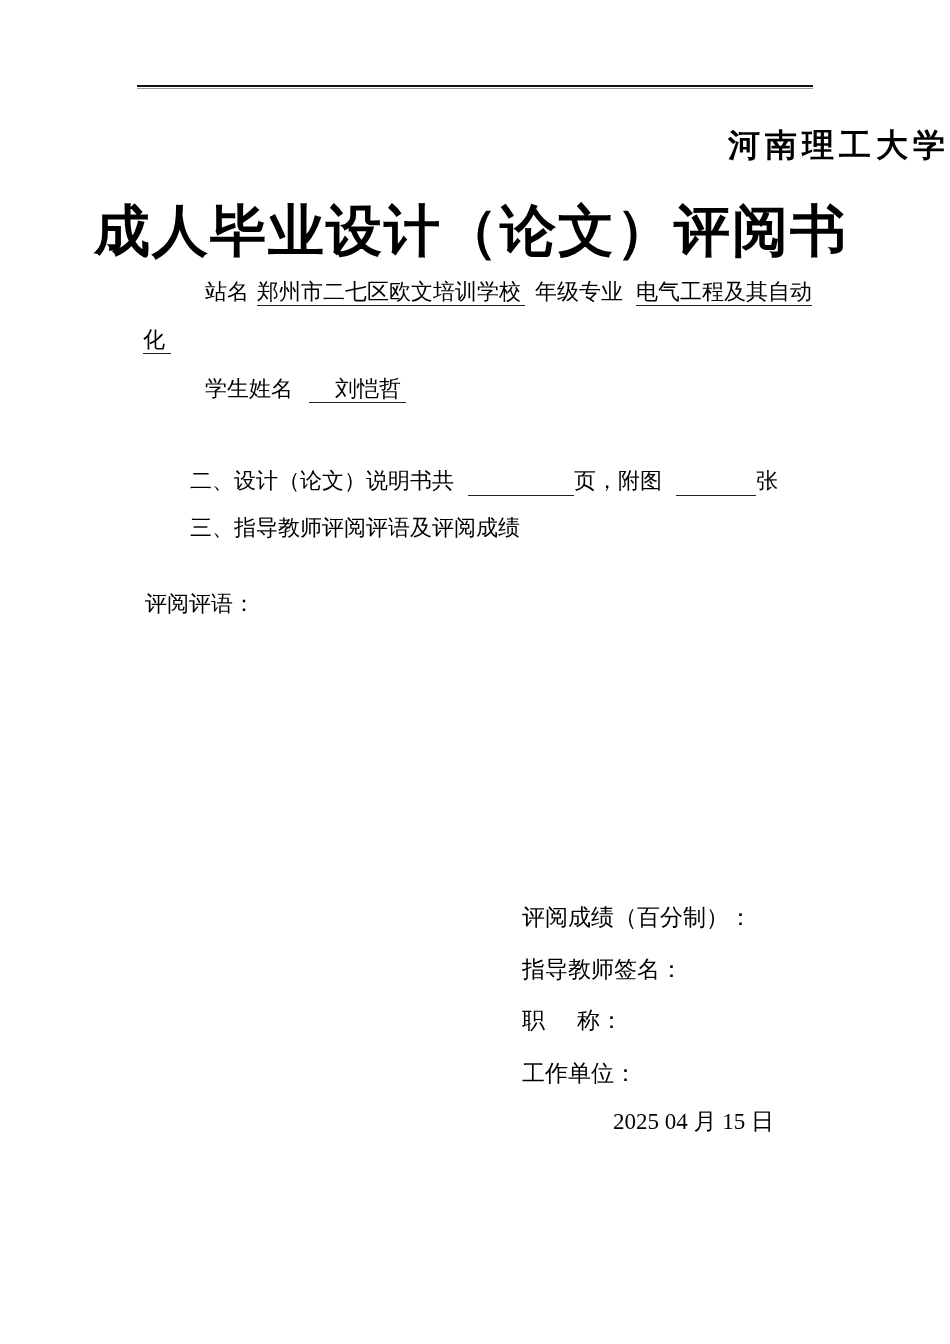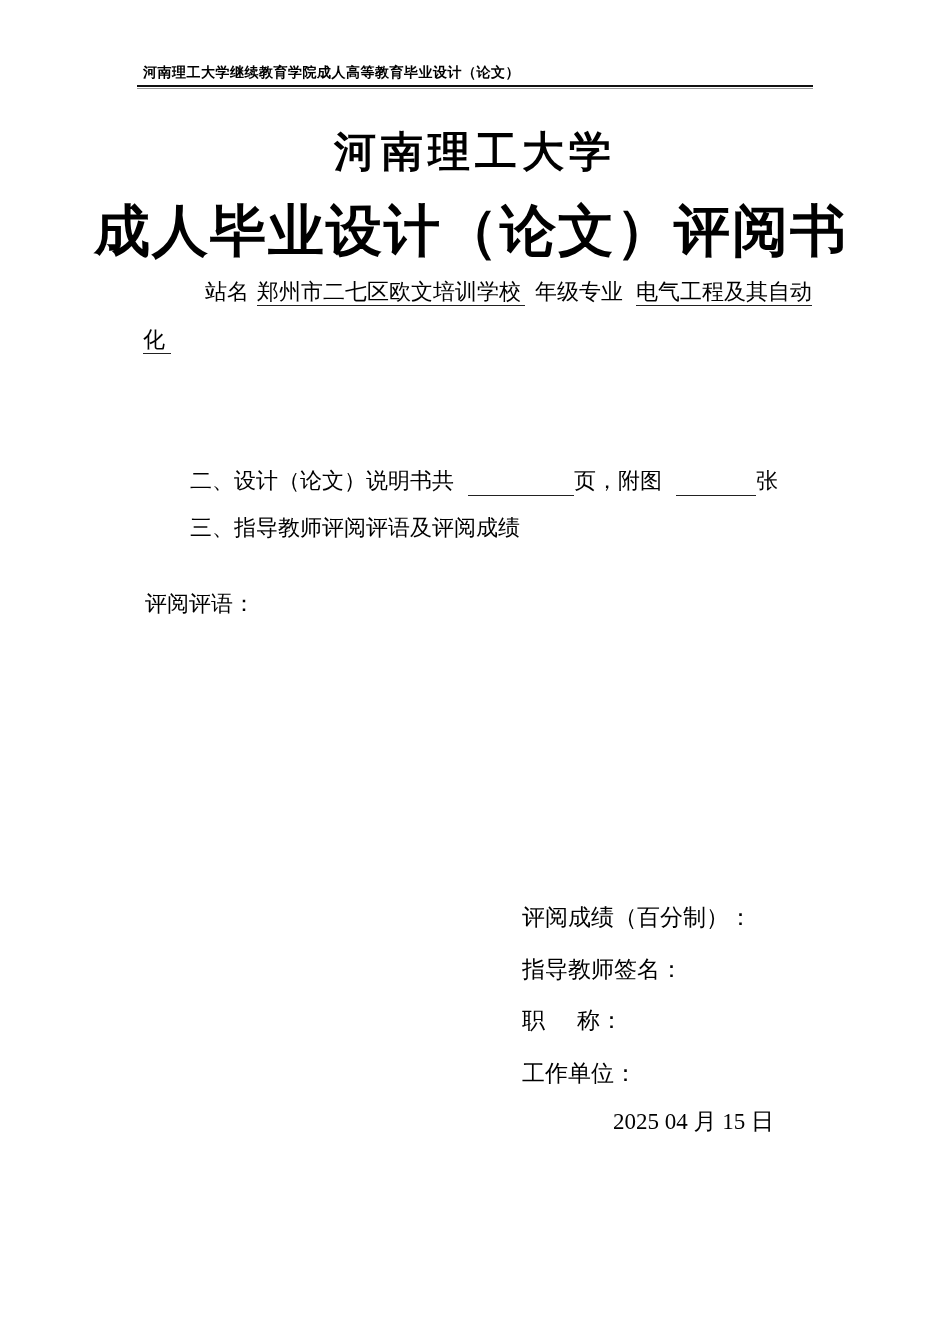--- a/index.html
+++ b/index.html
@@ -15,22 +15,22 @@
 
   .header-text{
     left:143px;top:64px;
     font-size:14px;font-weight:bold;letter-spacing:0.5px;
   }
   .header-rule{left:137px;top:85px;width:676px;height:5px;}
   .header-rule .rule-main{height:2px;background:#111;}
   .header-rule .rule-sub{height:1px;background:#9a9a9a;margin-top:1px;}
 
   .title-univ{
-    left:0;top:124px;width:950px;text-align:center;
-    font-size:42px;font-weight:900;letter-spacing:5px;
+    left:0;top:124px;width:950px;text-align:right;
+    font-size:32px;font-weight:900;letter-spacing:5px;
   }
   .title-doc{
     left:0;top:194px;width:942px;text-align:center;
     font-size:56px;font-weight:900;letter-spacing:2px;
   }
 
   .body-line{font-size:22px;line-height:30px;}
   .u{border-bottom:1.6px solid #222;padding-bottom:1px;}
 
   .line-station{left:205px;top:277px;}
@@ -62,37 +62,39 @@
   .sig-jobtitle{top:1006px;}
   .sig-jobtitle .jt-right{margin-left:32px;}
   .sig-workunit{top:1059px;}
   .sig-date{left:613px;top:1106px;font-size:23px;}
 </style>
 </head>
 <body>
 
 <div class="page">
 
-  <div class="abs header-text">河南理工大学继续教育学院成人高等教育毕业设计（论文）</div>
   <div class="abs header-rule">
     <div class="rule-main"></div>
     <div class="rule-sub"></div>
   </div>
 
   <div class="abs title-univ">河南理工大学</div>
   <div class="abs title-doc">成人毕业设计（论文）评阅书</div>
 
   <div class="abs body-line line-station">
     <span>站名</span><span class="u seg-station-value">郑州市二七区欧文培训学校</span><span class="gap10"></span><span>年级专业</span><span class="gap13"></span><span class="u">电气工程及其自动</span>
   </div>
 
   <div class="abs body-line line-hua">
     <span class="u">化</span>
   </div>
 
+  <div class="abs body-line line-student">
+    <span>学生姓名</span><span class="u student-underline">刘恺哲</span>
+  </div>
 
 
   <div class="abs body-line line-three">三、指导教师评阅评语及评阅成绩</div>
 
   <div class="abs body-line line-two">
     <span>二、设计（论文）说明书共</span><span class="blank blank-pages"></span><span>页，附图</span><span class="blank blank-figures"></span><span>张</span>
   </div>
 
   <div class="abs body-line line-comments">评阅评语：</div>
 

